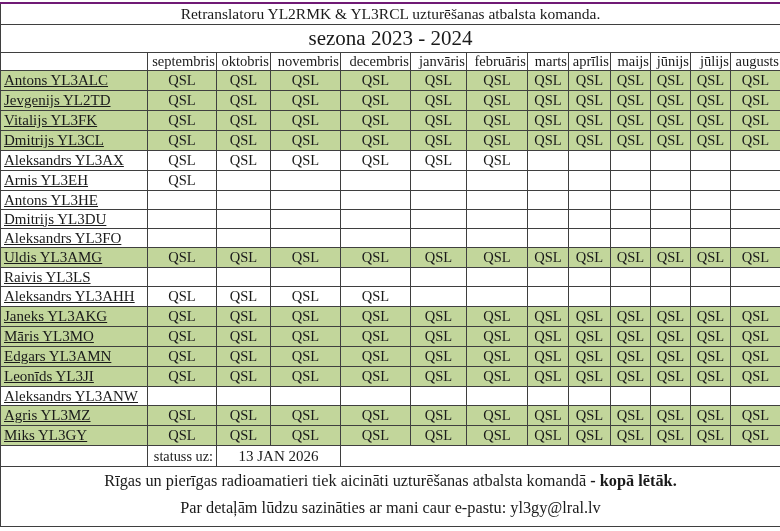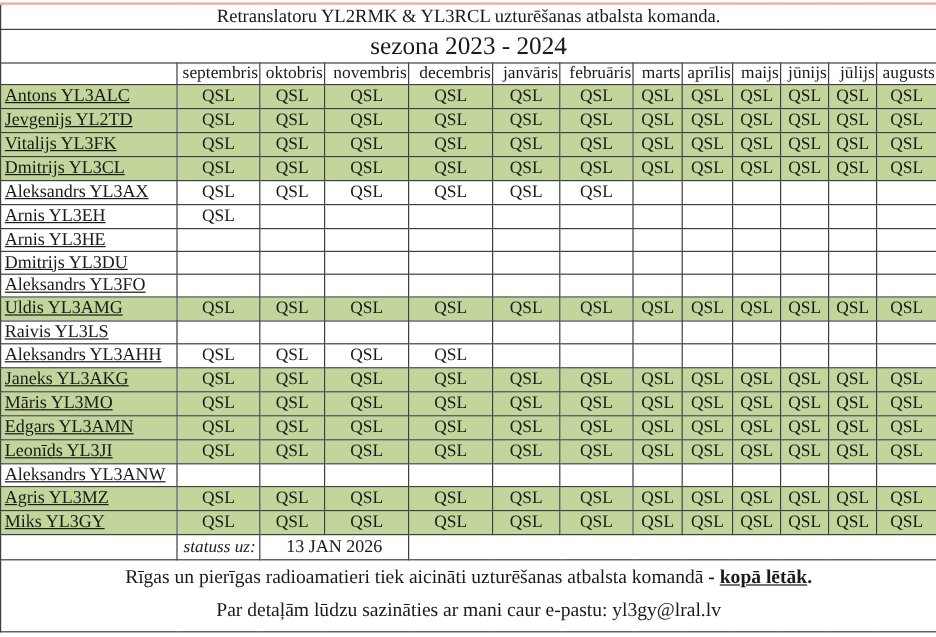--- a/index.html
+++ b/index.html
@@ -7,37 +7,37 @@
   body {
     margin: 0; width: 780px; height: 531px; overflow: hidden;
     background: #ffffff; color: var(--ink);
     font-family: "Liberation Serif", "DejaVu Serif", serif;
   }
   table.sheet {
     border-collapse: collapse; table-layout: fixed;
     width: 780px; margin-top: 2px;
   }
   td, th { border: 1px solid var(--grid); overflow: hidden; white-space: nowrap; font-weight: normal; }
-  .title-cell   { border-top: 2px solid #fca5a5; height: 21px; text-align: center; font-size: 15.5px; }
+  .title-cell   { border-top: 2px solid #701a75; height: 21px; text-align: center; font-size: 15.5px; }
   .subtitle-cell{ height: 19px; text-align: center; font-size: 21px; }
   th.month-cell { height: 17px; text-align: right; font-size: 14.5px; padding: 0 1px; }
   th.corner-cell{ height: 17px; }
   td.name-cell  { height: 19px; font-size: 15px; padding: 0 0 0 3px; text-decoration: underline; }
   td.qsl-cell   { text-align: center; font-size: 14.5px; }
   tr.hl td      { background: var(--hl); }
   td.status-spacer { height: 21px; }
-  td.status-label  { text-align: right; font-size: 14.3px; padding-right: 3px; font-style: italic; }
+  td.status-label  { text-align: right; font-size: 14.3px; padding-right: 3px; }
   td.status-date   { text-align: center; font-size: 15px; }
   td.footer-cell {
     height: 60px; text-align: center; vertical-align: middle; padding: 4px 0 8px 0;
   }
   .footer-line1 { font-size: 16.3px; margin-bottom: 7px; white-space: nowrap; }
   .footer-line2 { font-size: 16.3px; white-space: nowrap; }
   .emph { font-weight: bold; }
-  .emph-u { font-weight: bold; text-decoration: underline; }
+  .emph-u { font-weight: bold; }
 </style>
 </head>
 <body>
 
 <table class="sheet">
   <colgroup>
     <col style="width:147px">
       <col style="width:69px">
       <col style="width:54px">
     <col style="width:70px">
@@ -158,21 +158,21 @@
         <td class="qsl-cell"></td>
         <td class="qsl-cell"></td>
         <td class="qsl-cell"></td>
         <td class="qsl-cell"></td>
         <td class="qsl-cell"></td>
         <td class="qsl-cell"></td>
         <td class="qsl-cell"></td>
         <td class="qsl-cell"></td>
       </tr>
       <tr>
-        <td class="name-cell">Arnis YL3HE</td>
+        <td class="name-cell">Antons YL3HE</td>
         <td class="qsl-cell"></td>
         <td class="qsl-cell"></td>
         <td class="qsl-cell"></td>
         <td class="qsl-cell"></td>
         <td class="qsl-cell"></td>
         <td class="qsl-cell"></td>
         <td class="qsl-cell"></td>
         <td class="qsl-cell"></td>
         <td class="qsl-cell"></td>
         <td class="qsl-cell"></td>

